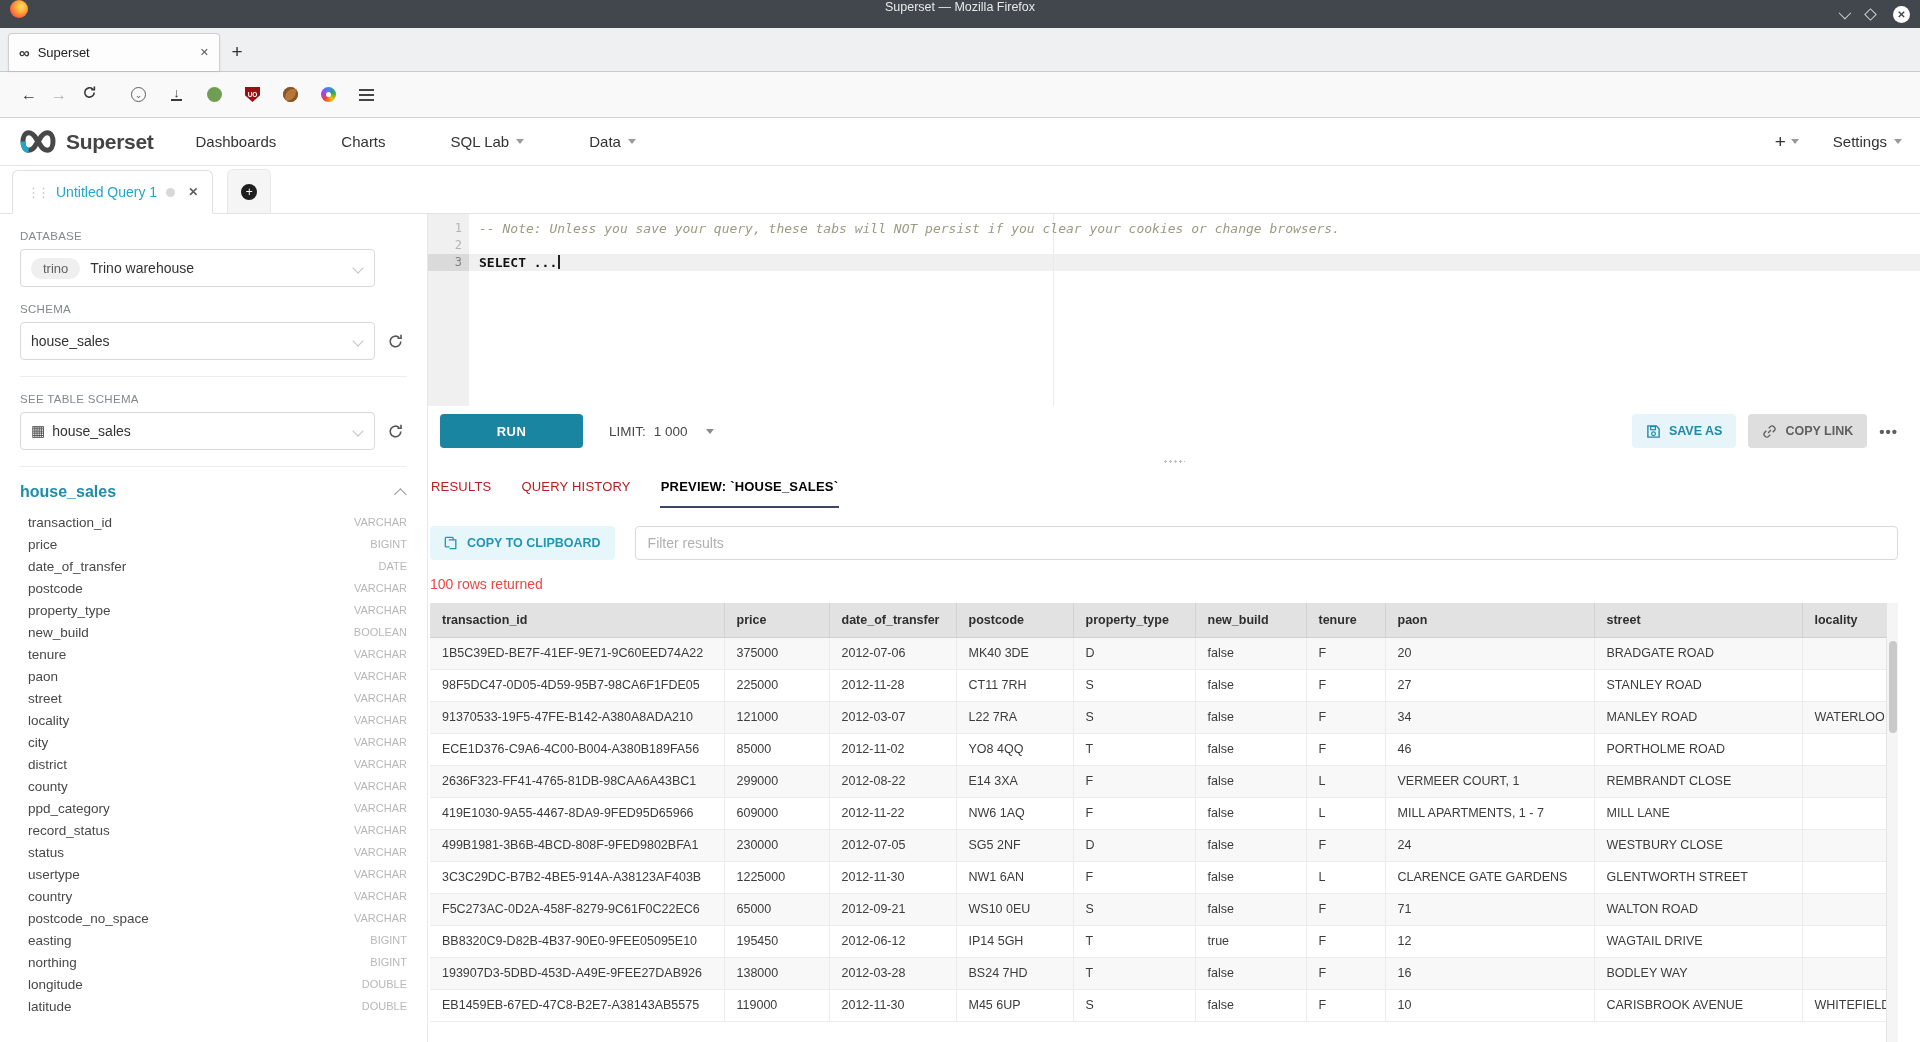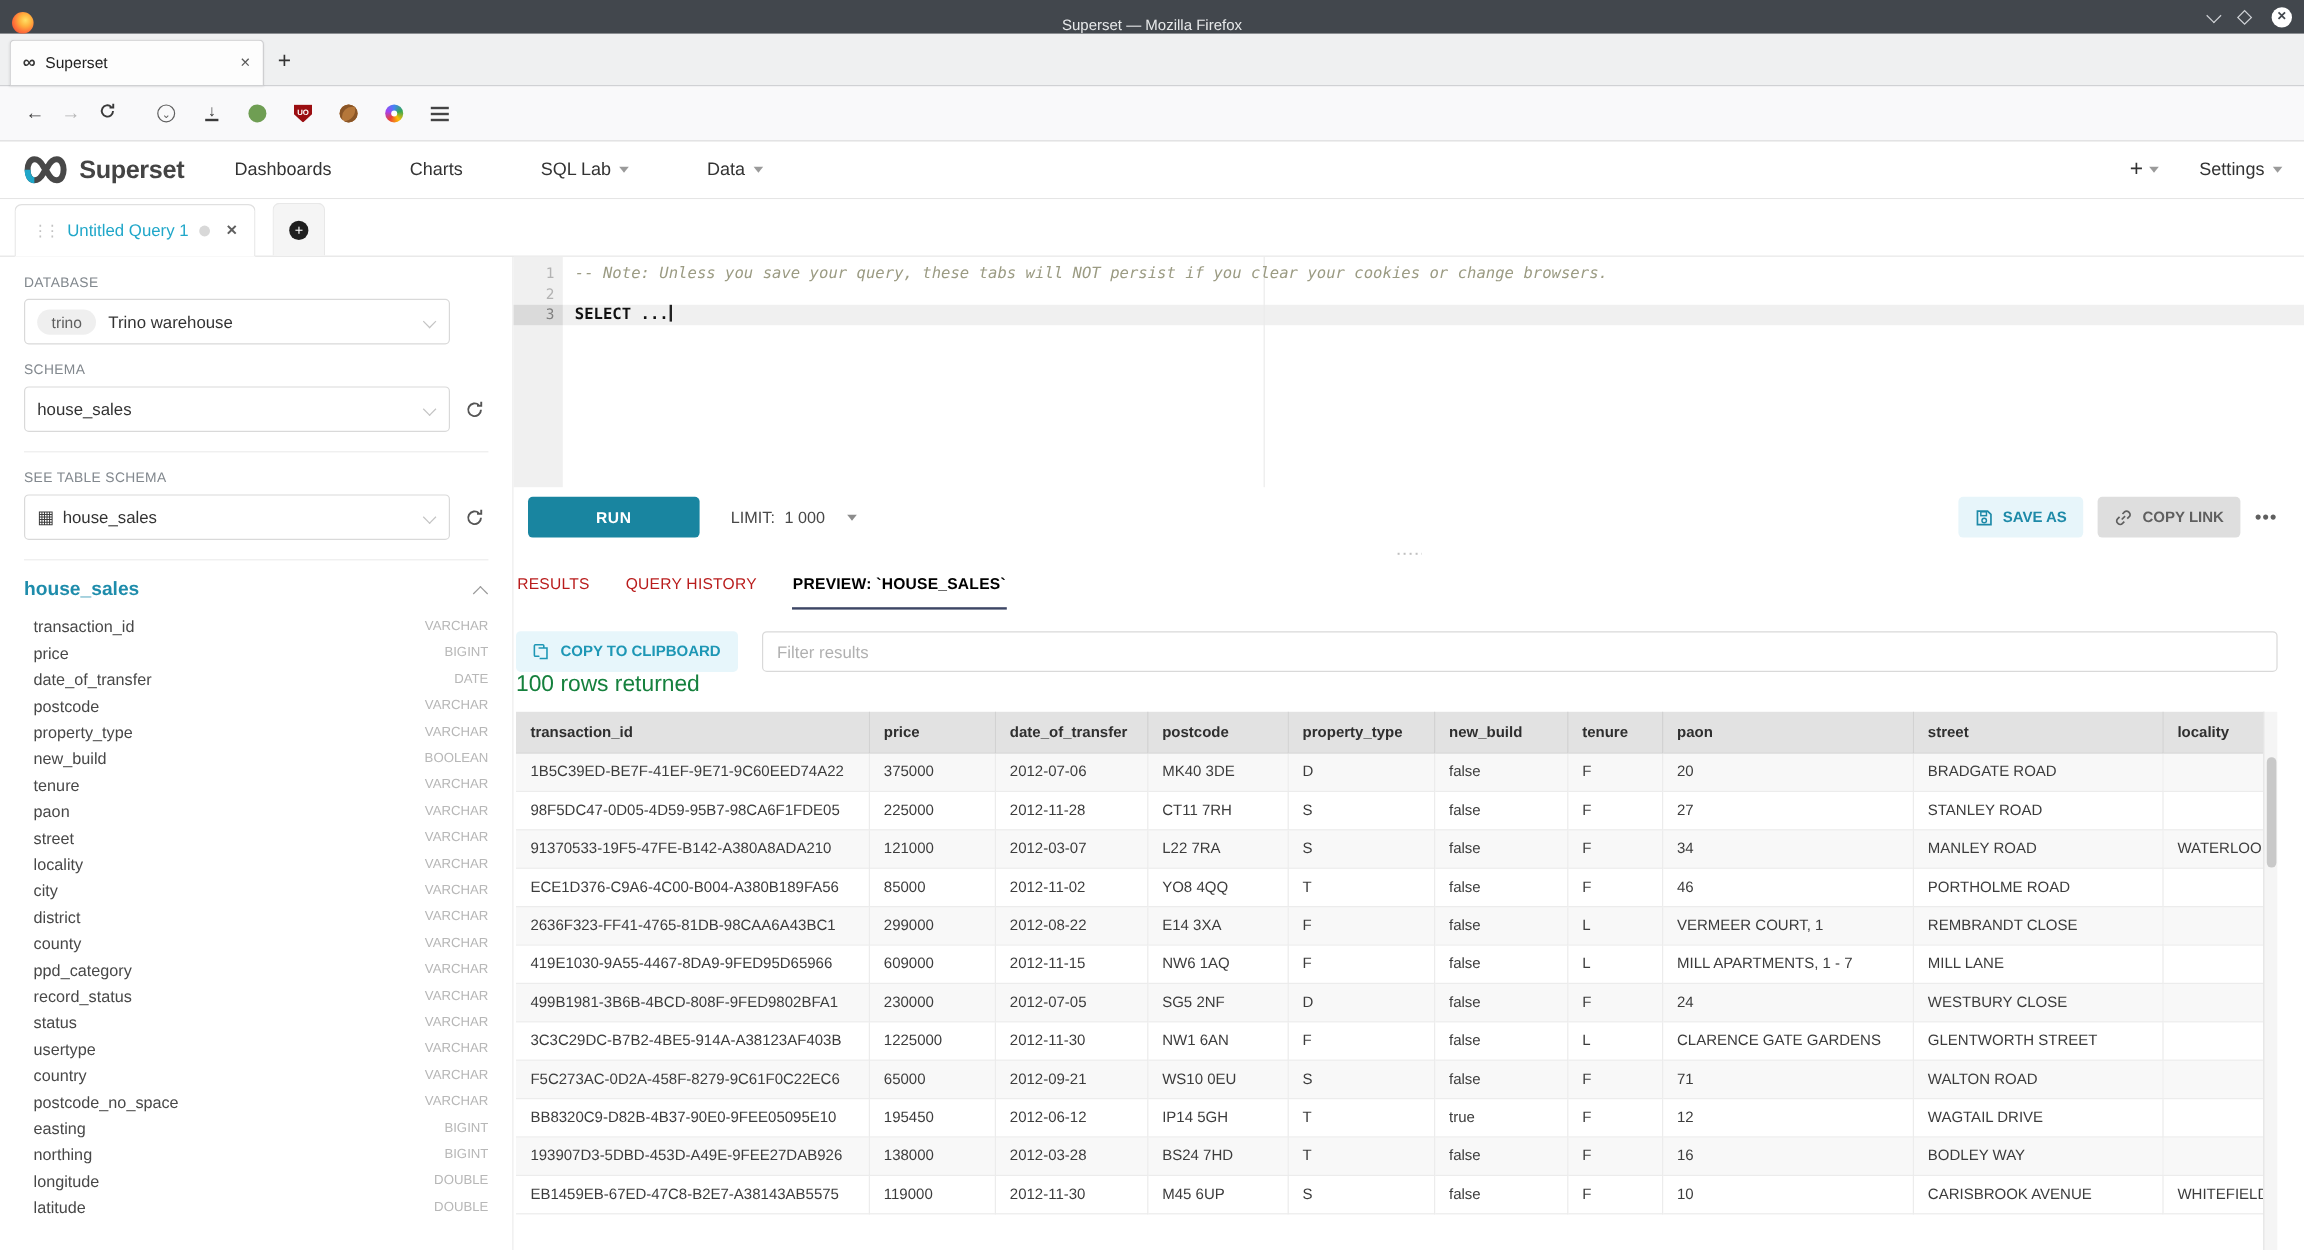--- a/index.html
+++ b/index.html
@@ -1,21 +1,21 @@
 <!DOCTYPE html>
 <html><head>
 <meta charset="utf-8">
 <style>
   * { box-sizing: border-box; margin: 0; padding: 0; }
   html,body { width:1920px; height:1042px; overflow:hidden; }
   body { font-family:"Liberation Sans", sans-serif; background:#fff; }
   #app { position:relative; width:1920px; height:1042px; }
 
   
-  #titlebar { height:28px; background:#42474d; display:flex; align-items:flex-end; padding:0 10px; position:relative; }
+  #titlebar { height:28px; background:#42474d; display:flex; align-items:flex-start; padding:0 10px; position:relative; }
   .fx-logo { width:18px; height:18px; border-radius:50%;
     background: radial-gradient(circle at 62% 38%, #ffe066 0%, #ffb13d 32%, #ff7139 62%, #e23b2e 100%); }
   .win-title { position:absolute; left:0; right:0; text-align:center; color:#e7e9ea; font-size:12.5px; }
   .win-controls { position:absolute; right:10px; top:0; height:28px; display:flex; align-items:center; gap:18px; }
   .wc { display:inline-flex; align-items:center; justify-content:center; cursor:default; }
   .wc-min { width:9px; height:9px; border-right:1.8px solid #cfd2d6; border-bottom:1.8px solid #cfd2d6; transform:rotate(45deg) translateY(-2px); }
   .wc-max { width:9px; height:9px; border:1.6px solid #cfd2d6; transform:rotate(45deg); }
   .wc-close { width:17px; height:17px; border-radius:50%; background:#fff; color:#42474d; font-size:10px; font-weight:bold; }
 
   
@@ -131,21 +131,21 @@
 
   #south { flex:1; padding:0 22px 0 2px; display:flex; flex-direction:column; }
   #stabs { display:flex; gap:28px; height:42px; align-items:flex-end; }
   .stab { font-size:13px; color:#b91c1c; letter-spacing:.2px; padding:0 1px 12px 1px; border-bottom:2px solid transparent; }
   .stab.active { color:#000000; border-bottom-color:#3d4665; font-weight:bold; }
   #controls { display:flex; align-items:center; gap:20px; margin-top:18px; }
   .copyclip-btn { height:34px; background:#e7f6fb; color:#1e97b5; border:none; border-radius:4px; padding:0 14px;
     font-size:12.5px; font-weight:bold; display:flex; align-items:center; gap:9px; font-family:inherit; }
   .filter-input { flex:1; height:34px; border:1px solid #d9d9d9; border-radius:4px; padding:0 12px; font-size:14px; color:#333; font-family:inherit; }
   .filter-input::placeholder { color:#b0b0b0; }
-  #rowcount { font-size:19px; color:#15803d; }
+  #rowcount { margin-top:16px; font-size:14px; color:#ef4444; }
 
   #tablewrap { position:relative; margin-top:11px; flex:1; overflow:hidden; }
   table { border-collapse:collapse; table-layout:fixed; width:1456px; }
   th { background:#e2e2e2; font-size:12.5px; font-weight:bold; color:#2f2f2f; text-align:left;
     height:34px; padding:0 12px; border-right:1px solid #d2d2d2; border-bottom:1px solid #cfcfcf; }
   td { font-size:12.5px; color:#3c3c3c; height:32px; padding:0 12px; border-right:1px solid #ececec; border-bottom:1px solid #ececec;
     white-space:nowrap; overflow:hidden; }
   tbody tr:nth-child(odd) td { background:#f8f8f8; }
   .vscroll { position:absolute; right:0; top:0; bottom:0; width:12px; background:#f5f5f5; border-left:1px solid #e4e4e4; }
   .vthumb { position:absolute; left:2px; top:38px; width:8px; height:92px; border-radius:5px; background:#c9c9c9; }
@@ -556,21 +556,21 @@
                   <td>F</td>
                   <td>false</td>
                   <td>L</td>
                   <td>VERMEER COURT, 1</td>
                   <td>REMBRANDT CLOSE</td>
                   <td></td>
                 </tr>
                 <tr>
                   <td>419E1030-9A55-4467-8DA9-9FED95D65966</td>
                   <td>609000</td>
-                  <td>2012-11-15</td>
+                  <td>2012-11-22</td>
                   <td>NW6 1AQ</td>
                   <td>F</td>
                   <td>false</td>
                   <td>L</td>
                   <td>MILL APARTMENTS, 1 - 7</td>
                   <td>MILL LANE</td>
                   <td></td>
                 </tr>
                 <tr>
                   <td>499B1981-3B6B-4BCD-808F-9FED9802BFA1</td>

